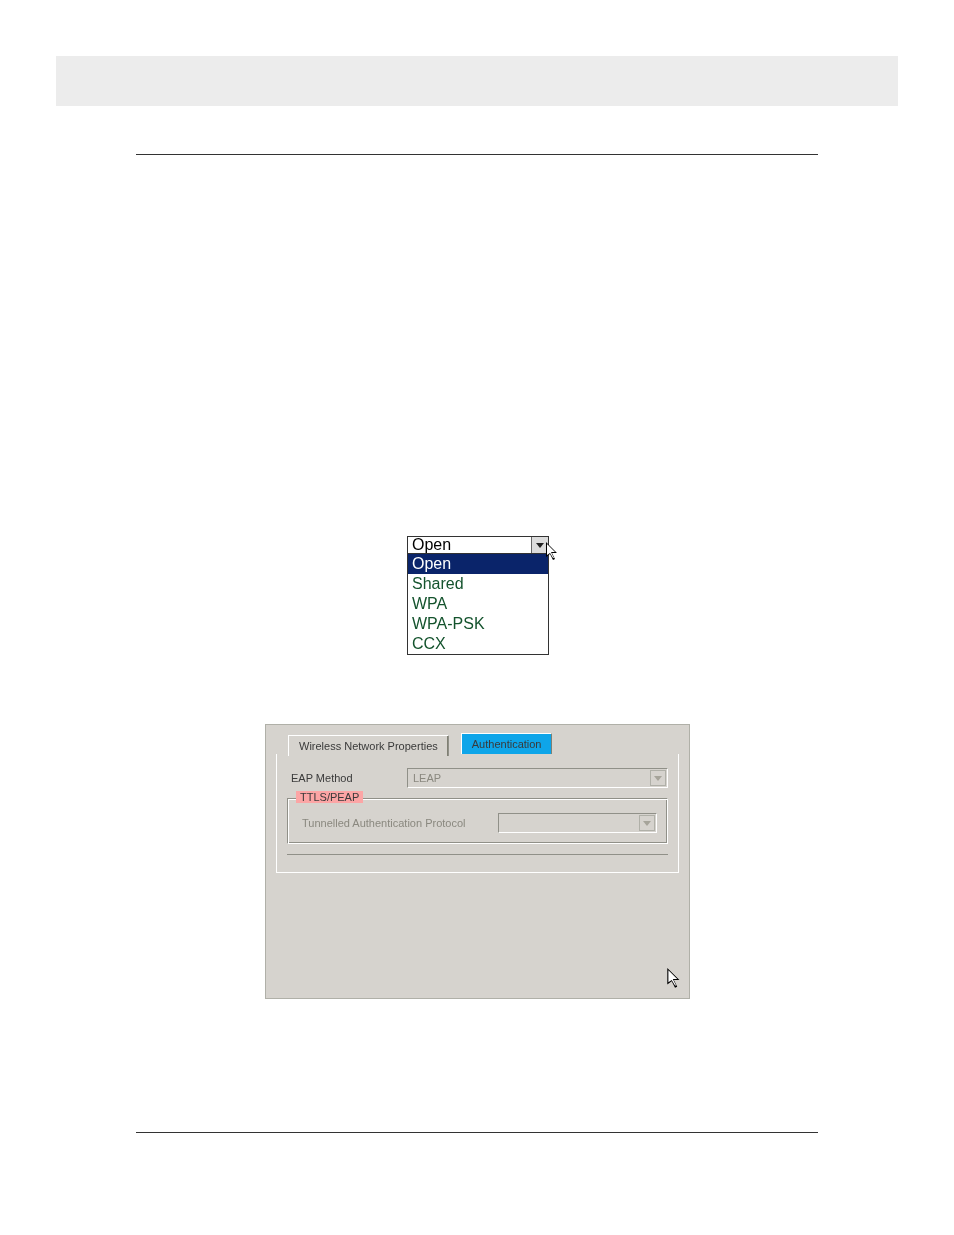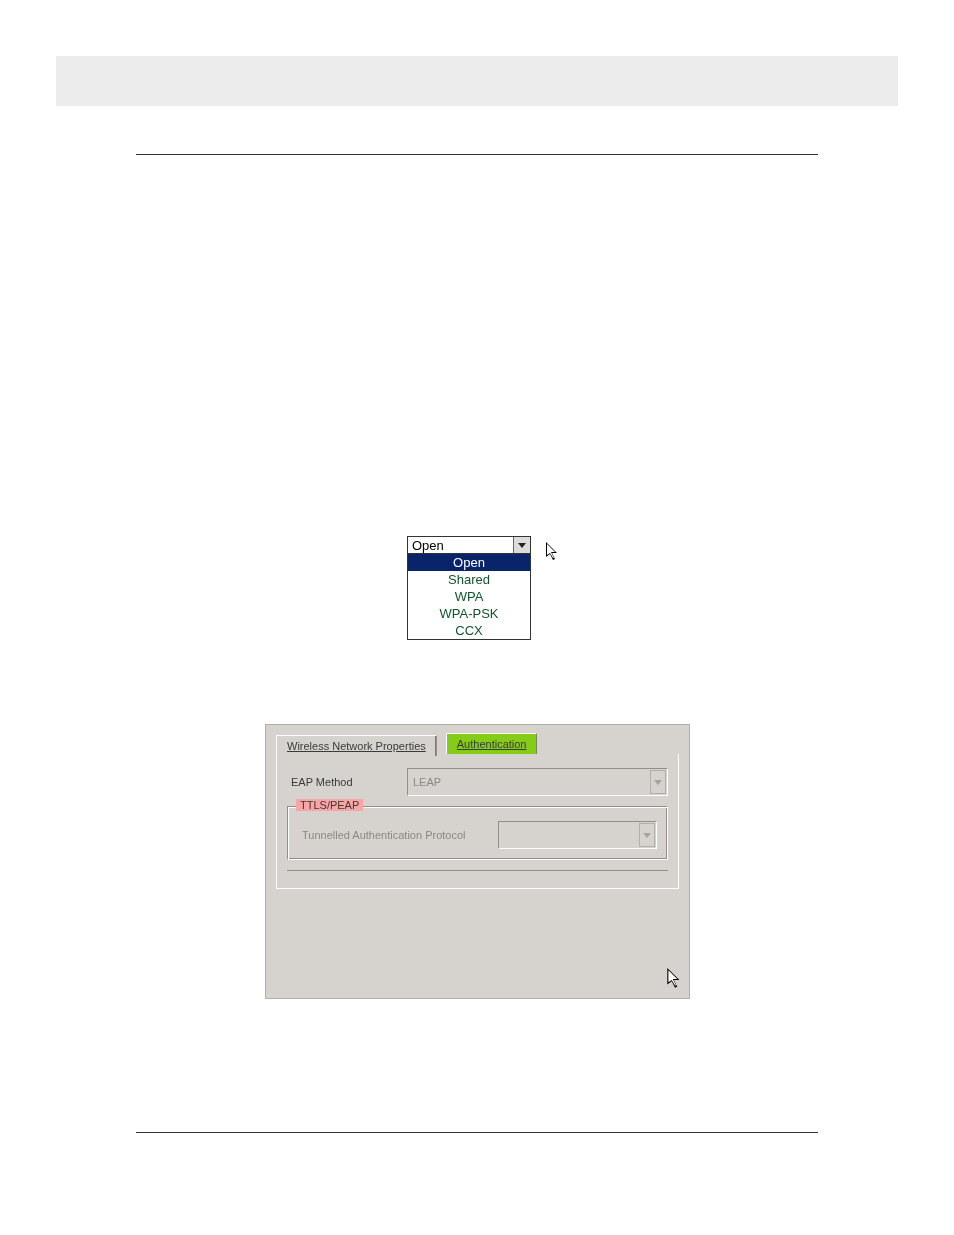--- a/index.html
+++ b/index.html
@@ -32,25 +32,24 @@
     left: 136px;
     right: 136px;
     border-top: 1px solid #333;
   }
 
   
   .dropdown-widget {
     position: absolute;
     left: 407px;
     top: 536px;
-    width: 124px;
+    width: 142px;
     font-family: Tahoma, Arial, sans-serif;
-    font-size: 13px;
-    background: #fff;
-    text-align: center;
+    font-size: 16px;
+    background: #fff;
   }
   .dropdown-closed {
     border: 1px solid #333;
     height: 18px;
     display: flex;
     align-items: center;
     padding-left: 4px;
     position: relative;
     background: #fff;
   }
@@ -94,47 +93,45 @@
     height: 275px;
     background: #d6d3ce;
     border: 1px solid #b0b0a8;
     font-family: Tahoma, Arial, sans-serif;
     font-size: 11px;
     color: #3a3a3a;
     overflow: hidden;
   }
   .tabs {
     display: flex;
-    padding: 8px 10px 0 10px;
-    gap: 0;
-    position: relative;
-    text-decoration: underline;
+    padding: 8px 10px 0 22px;
+    gap: 12px;
+    position: relative;
   }
   .tab {
     padding: 4px 10px 4px 10px;
     background: #d6d3ce;
     border: 1px solid #909088;
     border-bottom: none;
     position: relative;
     color: #3a3a3a;
   }
   .tab.inactive {
     top: 2px;
     border-top: 1px solid #fff;
     border-left: 1px solid #fff;
     border-right: 1px solid #909088;
     box-shadow: inset -1px 0 0 #808074;
   }
   .tab.active {
     border-top: 1px solid #fff;
     border-left: 1px solid #fff;
     border-right: 1px solid #808074;
-    background: #84cc16;
+    background: #0ea5e9;
     z-index: 2;
-    margin-left: 9px;
   }
   .tab-body {
     margin: 0 10px 18px 10px;
     border: 1px solid #fff;
     border-top: none;
     padding: 14px 10px 10px 10px;
     background: #d6d3ce;
   }
   .row {
     display: flex;
@@ -142,21 +139,21 @@
     margin-bottom: 10px;
   }
   .row-label {
     width: 120px;
     color: #3a3a3a;
     padding-left: 4px;
   }
   .disabled-label { color: #8a887f; }
   .combo {
     flex: 1;
-    height: 28px;
+    height: 20px;
     background: #d6d3ce;
     border-top: 1px solid #909088;
     border-left: 1px solid #909088;
     border-bottom: 1px solid #fff;
     border-right: 1px solid #fff;
     display: flex;
     align-items: center;
     padding-left: 5px;
     color: #8a887f;
     position: relative;

